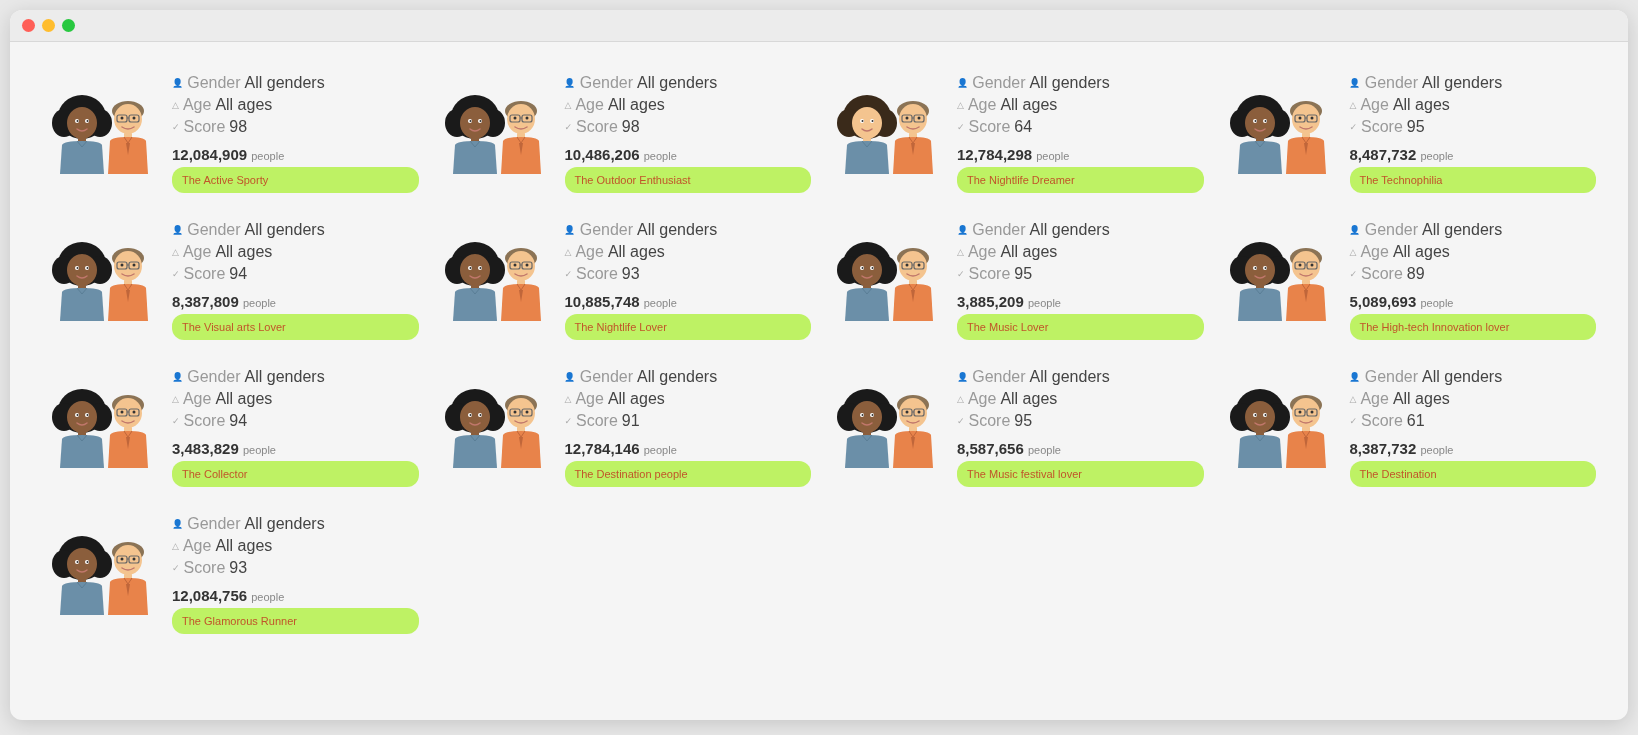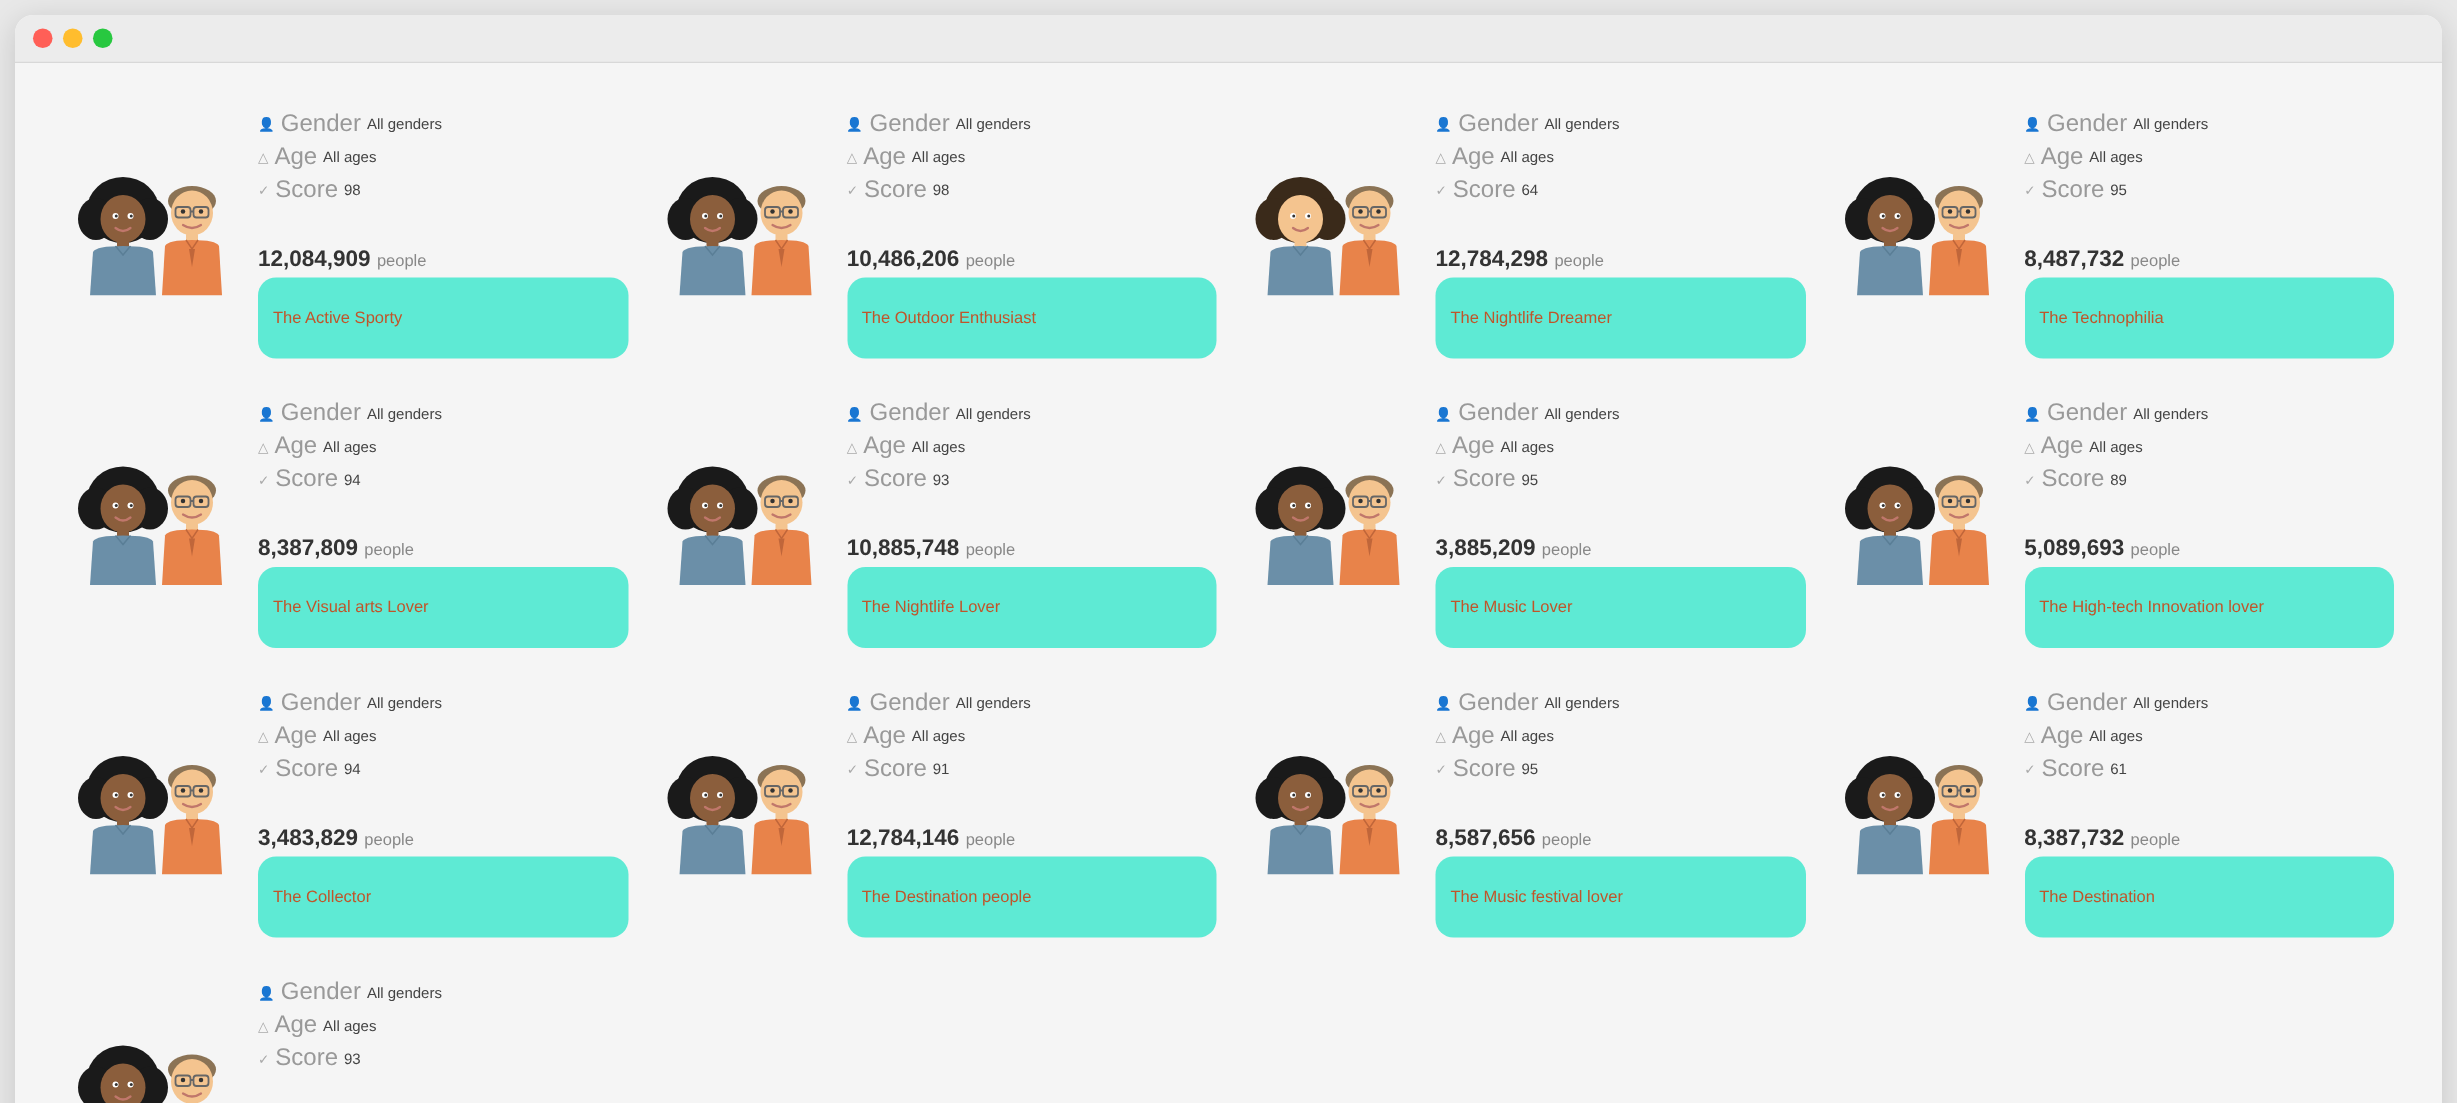--- a/index.html
+++ b/index.html
@@ -60,51 +60,51 @@
     .card-info {
       flex: 1;
       display: flex;
       flex-direction: column;
       gap: 4px;
     }
     .people-count {
       font-size: 15px;
       font-weight: 600;
       color: #333;
-      margin-top: 24px;
+      margin-top: 6px;
     }
     .people-count span {
       font-size: 11px;
       font-weight: 400;
       color: #888;
     }
     .badge {
-      background: #5eead4;
+      background: #bef264;
       color: #c0552a;
       border-radius: 12px;
-      padding: 21px 10px;
+      padding: 7px 10px;
       font-size: 11px;
       font-weight: 500;
       display: inline-block;
       white-space: nowrap;
     }
     .meta-row {
       display: flex;
       align-items: center;
       gap: 4px;
       font-size: 10px;
       color: #666;
     }
     .meta-label {
       color: #999;
       font-size: 16px;
     }
     .meta-value {
       color: #444;
-      font-size: 10px;
+      font-size: 16px;
     }
     .meta-icon {
       font-size: 9px;
       color: #aaa;
     }
   </style>
 </head>
 <body>
 
 <div class="window">

